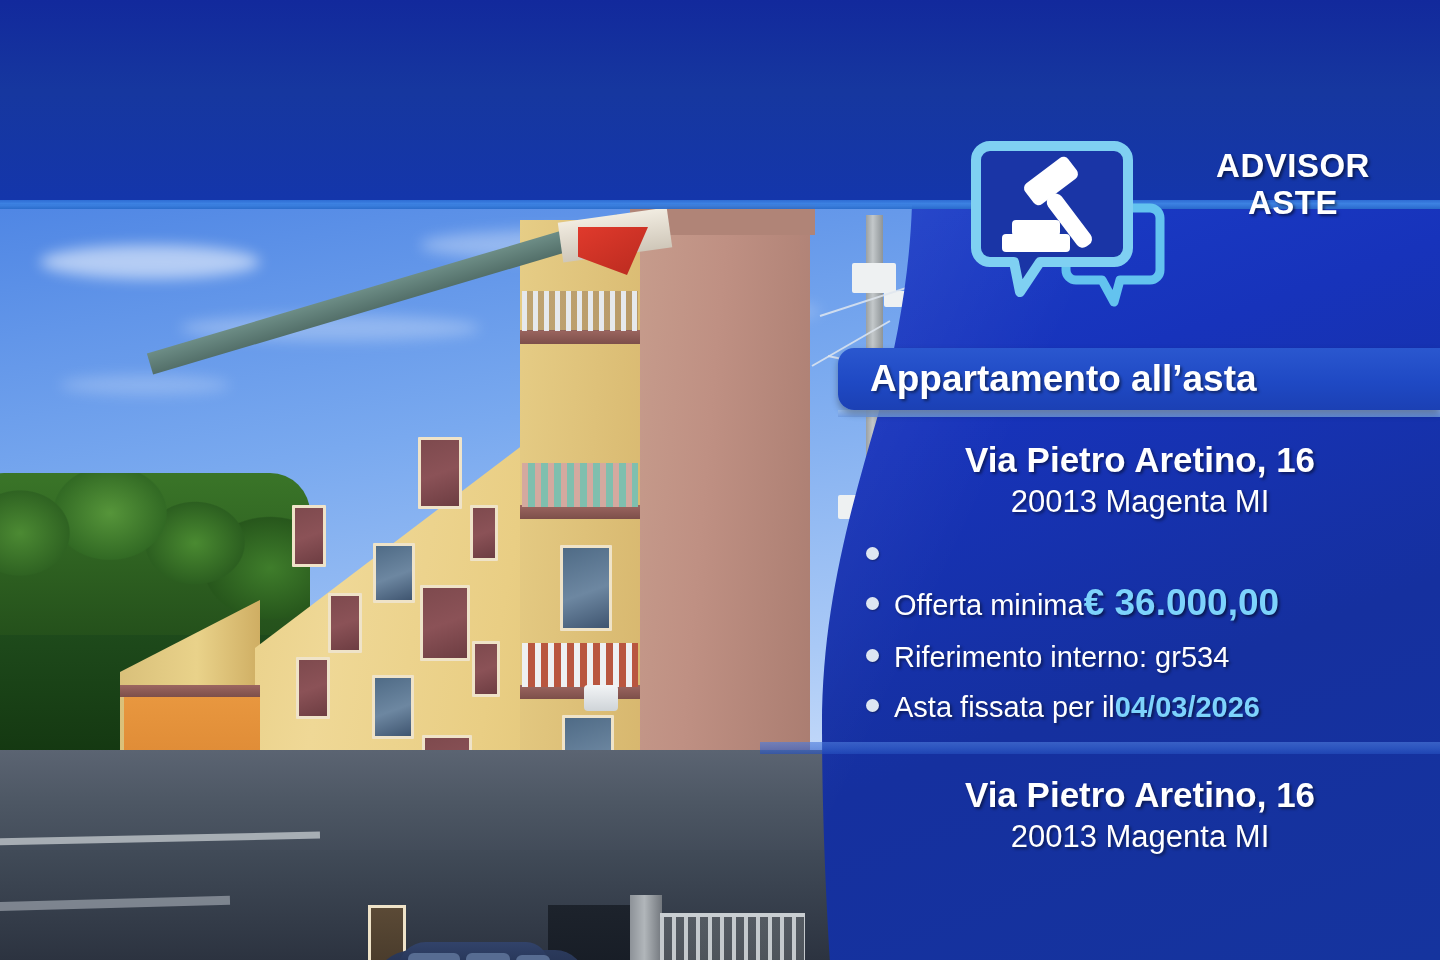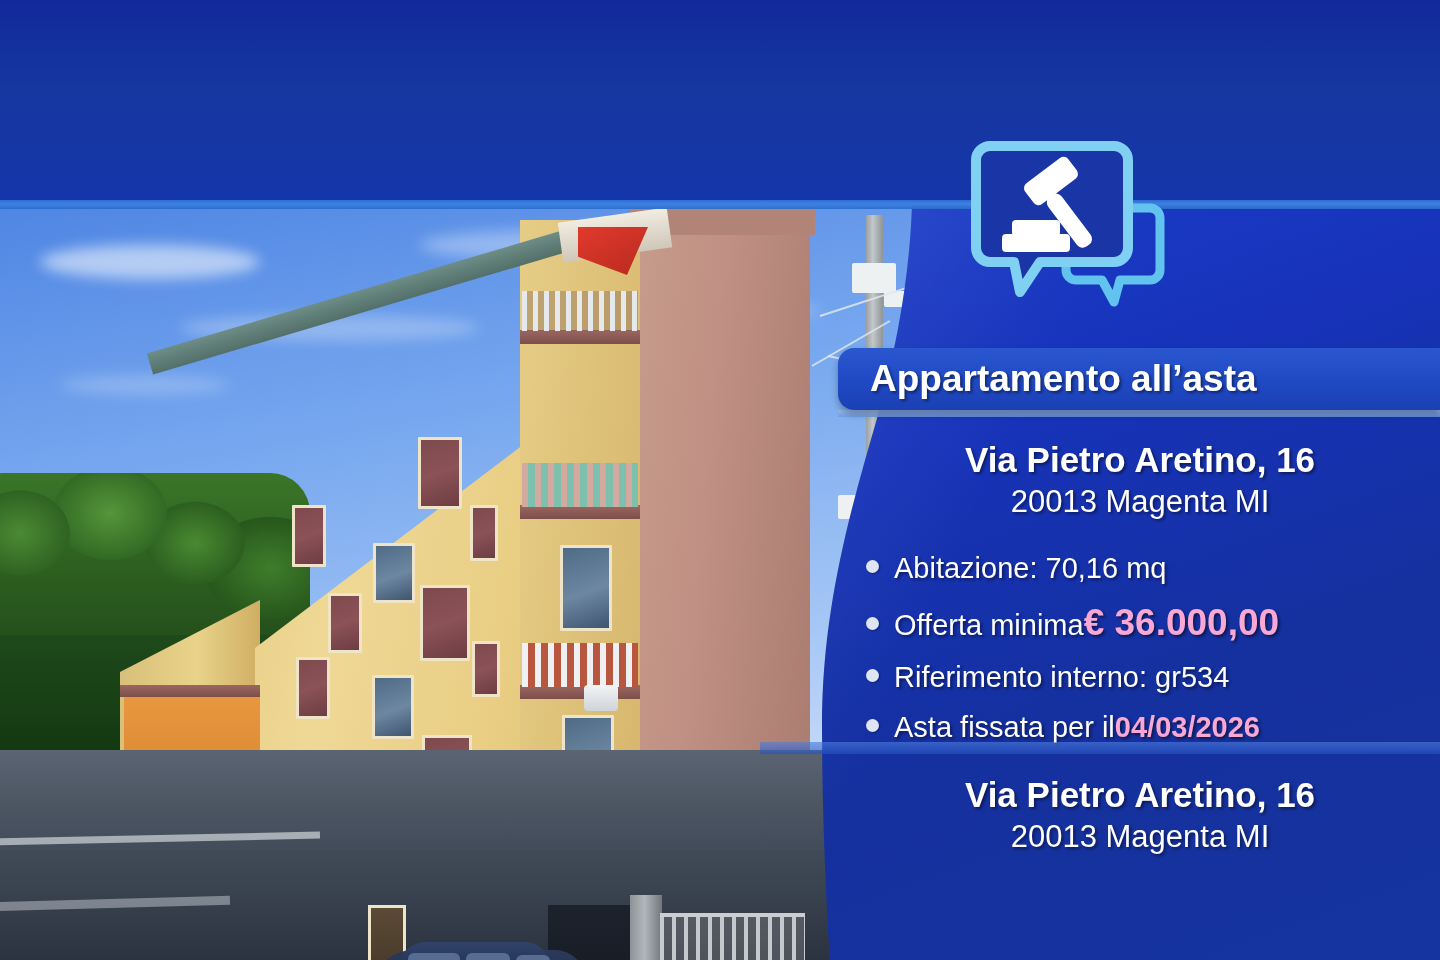--- a/index.html
+++ b/index.html
@@ -211,21 +211,21 @@
   }
   .bl{
     display:flex; align-items:baseline; color:#fff; font-size:29px;
     margin-bottom:17px; text-shadow:2px 2px 3px rgba(0,0,0,.45); white-space:nowrap;
   }
   .dot{
     width:13px; height:13px; border-radius:50%; background:#dde6f2;
     margin-right:15px; flex:0 0 13px; position:relative; top:-5px;
     box-shadow:1px 1px 2px rgba(0,0,0,.35);
   }
-  .gold{ color:#f9a8d4; font-weight:bold; text-shadow:2px 2px 3px rgba(0,0,0,.5); }
+  .gold{ color:#7dd3fc; font-weight:bold; text-shadow:2px 2px 3px rgba(0,0,0,.5); }
   .big-gold{ font-size:37px; }
 
   .divider{
     position:absolute; left:760px; top:742px; width:680px; height:12px; z-index:24;
     background:linear-gradient(180deg,#4e7ddd 0%,#3a6ad2 50%,#2550bf 100%); opacity:.62;
   }
 
   .addr-bot{
     position:absolute; left:850px; top:775px; width:580px; z-index:24;
     text-align:center; color:#fff;
@@ -337,21 +337,20 @@
   <div class="ribbon-edge"></div>
 
   <div class="addr-top">
     <div class="l1">Via Pietro Aretino, 16</div>
     <div class="l2">20013 Magenta MI</div>
   </div>
 
   <div class="bullets">
     <div class="bl">
       <span class="dot"></span>
-      <span>Abitazione: 70,16 mq</span>
     </div>
     <div class="bl">
       <span class="dot"></span>
       <span>Offerta minima </span>
       <span class="gold big-gold">€ 36.000,00</span>
     </div>
     <div class="bl">
       <span class="dot"></span>
       <span>Riferimento interno: gr534</span>
     </div>
@@ -383,15 +382,17 @@
 
       <g>
         <rect x="56" y="30" width="54" height="26" rx="6" fill="#ffffff" transform="rotate(-37 83 43)"></rect>
         <rect x="93" y="52" width="17" height="62" rx="7" fill="#ffffff" transform="rotate(-37 101 83)"></rect>
         <rect x="44" y="82" width="48" height="16" rx="4" fill="#ffffff"></rect>
         <rect x="34" y="96" width="68" height="18" rx="4" fill="#ffffff"></rect>
       </g>
     </svg>
   </div>
   <div class="logo-text">
+    <div>ADVISOR</div>
+    <div>ASTE</div>
   </div>
 
 </div>
 
 </body></html>

